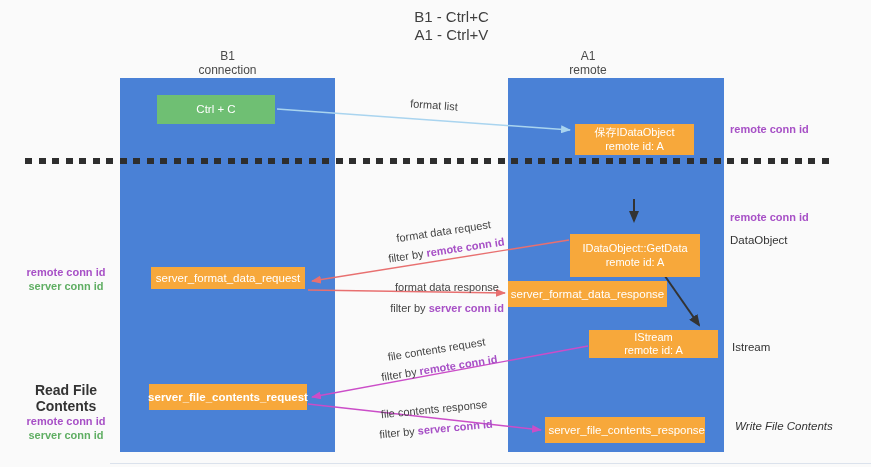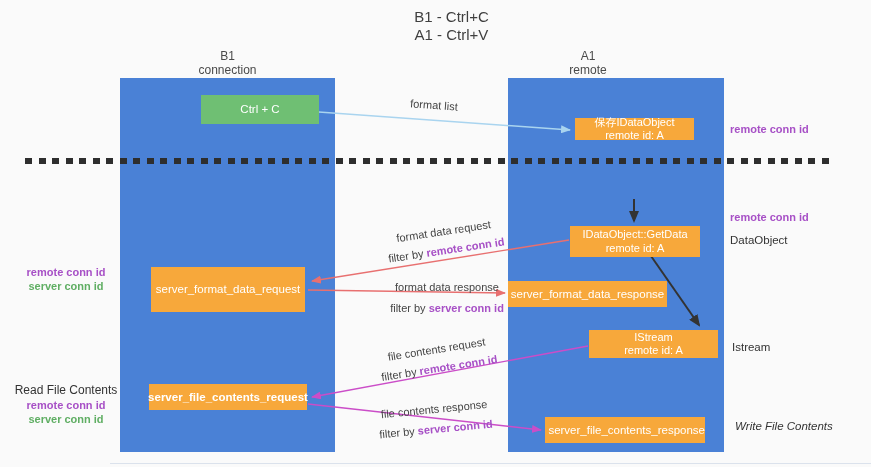--- a/index.html
+++ b/index.html
@@ -25,21 +25,21 @@
   svg.arrows{position:absolute;left:0;top:0;z-index:3;pointer-events:none;}
 
   .alabel{position:absolute;font-size:11px;color:#454545;text-align:center;z-index:5;white-space:nowrap;}
   .alabel .filter-key{font-weight:bold;}
   .purple{color:#a750c6;}
   .greentxt{color:#5fae63;}
 
   .side{position:absolute;font-size:11px;font-weight:bold;white-space:nowrap;z-index:5;}
   .side.dark{font-weight:normal;color:#333;font-size:11.5px;}
   .sideblock{position:absolute;text-align:center;font-size:11px;font-weight:bold;line-height:14px;z-index:5;}
-  .sideblock .dark{font-weight:normal;color:#333;font-size:12px;line-height:16px;}
+  .sideblock .dark{font-weight:bold;color:#333;font-size:14px;line-height:16px;}
 
   .bottomline{position:absolute;left:110px;top:463px;width:761px;height:1px;background:#dbe2ec;}
 </style>
 </head>
 <body>
 
 <div id="canvas">
 
   <div class="title">
     <div>B1 - Ctrl+C</div>
@@ -77,36 +77,36 @@
     </defs>
     <line x1="277" y1="109" x2="570" y2="130" stroke="#a9d4ef" stroke-width="1.6" marker-end="url(#m-blue)"></line>
     <line x1="634" y1="199" x2="634" y2="221" stroke="#333333" stroke-width="2" marker-end="url(#m-blk)"></line>
     <line x1="569" y1="240" x2="312" y2="281" stroke="#e87070" stroke-width="1.4" marker-end="url(#m-red)"></line>
     <line x1="308" y1="290" x2="505" y2="293" stroke="#e87070" stroke-width="1.4" marker-end="url(#m-red)"></line>
     <line x1="651" y1="256" x2="699" y2="325" stroke="#333333" stroke-width="2" marker-end="url(#m-blk)"></line>
     <line x1="588" y1="346" x2="312" y2="397" stroke="#cb4dc8" stroke-width="1.4" marker-end="url(#m-mag)"></line>
     <line x1="308" y1="404" x2="541" y2="430" stroke="#cb4dc8" stroke-width="1.4" marker-end="url(#m-mag)"></line>
   </svg>
 
-  <div class="box green" style="left:157px;top:95px;width:118px;height:29px;margin-left:44px;">
+  <div class="box green" style="left:157px;top:95px;width:118px;height:29px;">
     <div class="bs">Ctrl + C</div>
   </div>
 
-  <div class="box orange" style="left:575px;top:118px;width:119px;height:22px;">
+  <div class="box orange" style="left:575px;top:124px;width:119px;height:31px;">
     <div class="bl">保存IDataObject</div>
     <div class="bl">remote id: A</div>
   </div>
 
 
-  <div class="box orange" style="left:570px;top:226px;width:130px;height:31px;">
+  <div class="box orange" style="left:570px;top:234px;width:130px;height:43px;">
     <div class="bl">IDataObject::GetData</div>
     <div class="bl">remote id: A</div>
   </div>
 
-  <div class="box orange" style="left:151px;top:267px;width:154px;height:45px;">
+  <div class="box orange" style="left:151px;top:267px;width:154px;height:22px;">
     <div class="bs">server_format_data_request</div>
   </div>
 
   <div class="box orange" style="left:508px;top:281px;width:159px;height:26px;">
     <div class="bs">server_format_data_response</div>
   </div>
 
   <div class="box orange" style="left:589px;top:330px;width:129px;height:28px;">
     <div class="bl">IStream</div>
     <div class="bl">remote id: A</div>

